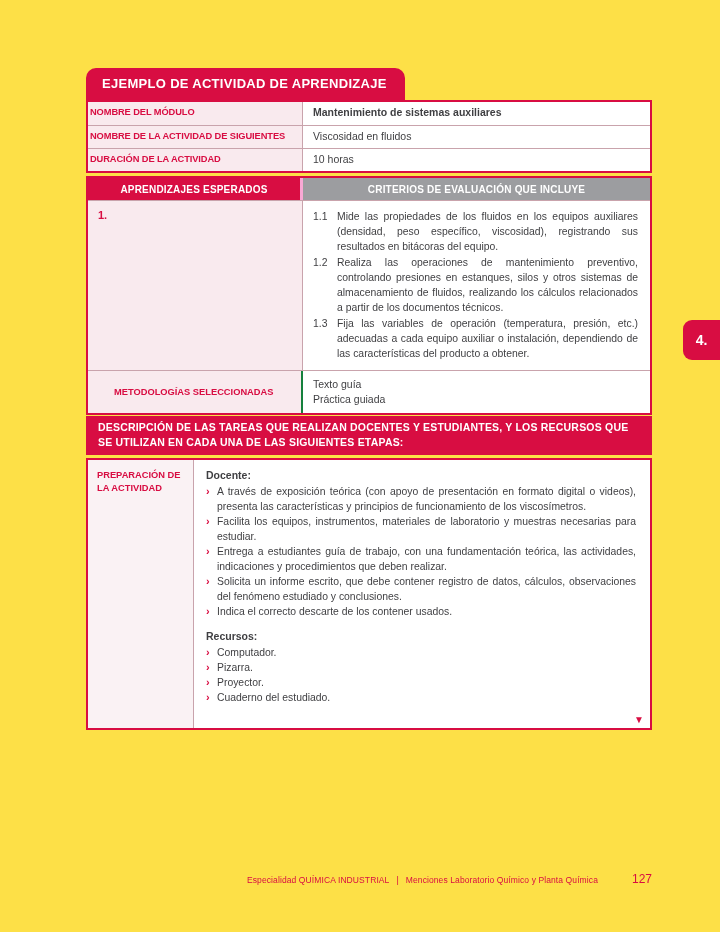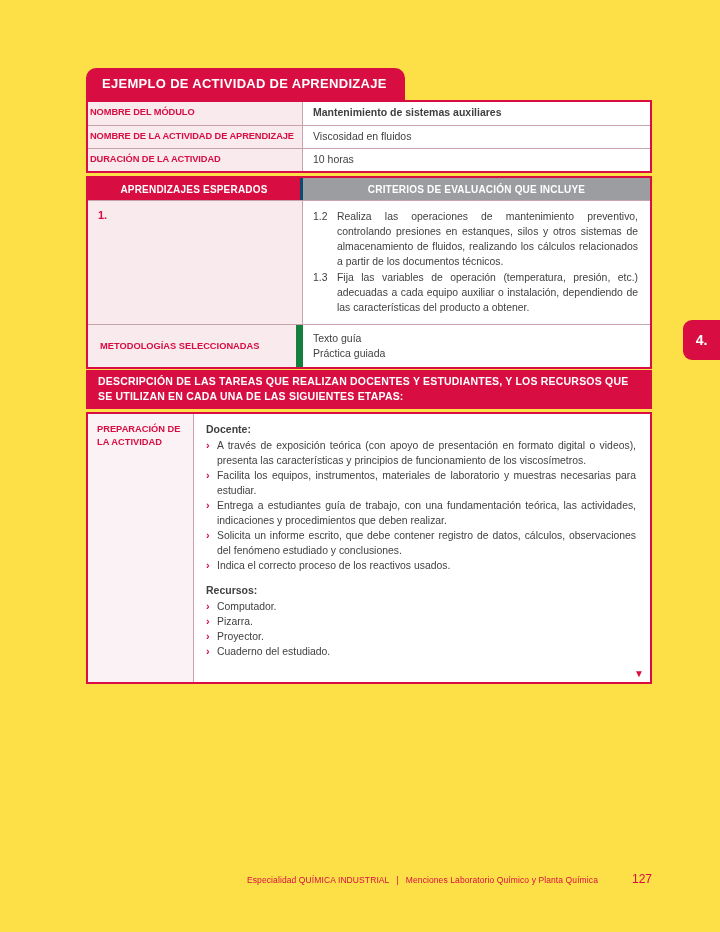--- a/index.html
+++ b/index.html
@@ -39,42 +39,42 @@
   }
   .info-value { font-size:10.5px; line-height:21px; padding-left:10px; }
   .info-value.bold { font-weight:bold; }
 
   
   .learn { margin-top:3px; }
   .hdr-row { display:grid; grid-template-columns:215px 1fr; height:22px; }
   .hdr-left {
     background:#D80D42; color:#fff; font-weight:bold; font-size:10px;
     display:flex; align-items:center; justify-content:center;
-    border-right:3px solid #0c4a6e; letter-spacing:.2px;
+    border-right:3px solid #f9a8d4; letter-spacing:.2px;
   }
   .hdr-right {
     background:#9C9DA0; color:#fff; font-weight:bold; font-size:10px;
     display:flex; align-items:center; justify-content:center; letter-spacing:.2px;
   }
   .body-row { display:grid; grid-template-columns:215px 1fr; border-top:1px solid #C9A3AC; }
   .ap-cell {
     background:#F9EAEE; padding:8px 10px 8px 10px;
     border-right:1px solid #C9A3AC;
   }
   .ap-num { color:#D80D42; font-weight:bold; font-size:11px; display:block; margin-bottom:2px; }
   .ap-text { font-size:10.4px; line-height:15px; text-align:justify; }
   .cr-cell { background:#fff; padding:8px 12px 8px 10px; }
   .cr-item { display:flex; margin-bottom:1px; }
   .cr-num { flex:0 0 24px; font-size:10.4px; line-height:15px; }
   .cr-text { flex:1; font-size:10.4px; line-height:15px; text-align:justify; }
   .met-row { display:grid; grid-template-columns:215px 1fr; border-top:1px solid #C9A3AC; min-height:42px; }
   .met-label {
     background:#F9EAEE; color:#D80D42; font-weight:bold; font-size:9.3px;
-    display:flex; align-items:center; padding-left:12px;
-    border-right:7px solid #15803d;
+    display:flex; align-items:center; padding-left:26px;
+    border-right:2px solid #15803d;
   }
   .met-values { padding:6px 10px; font-size:10.5px; line-height:15px; }
 
   
   .desc-banner {
     margin-top:1px;
     background:#D80D42; color:#fff;
     font-weight:bold; font-size:10.5px; line-height:15px; letter-spacing:.2px;
     padding:4px 14px 5px 12px;
   }
@@ -126,40 +126,44 @@
     
     <div class="title-box">EJEMPLO DE ACTIVIDAD DE APRENDIZAJE</div>
 
     
     <div class="tblock">
       <div class="info-row">
         <div class="info-label">NOMBRE DEL MÓDULO</div>
         <div class="info-value bold">Mantenimiento de sistemas auxiliares</div>
       </div>
       <div class="info-row">
-        <div class="info-label">NOMBRE DE LA ACTIVIDAD DE APRENDIZAJE</div>
+        <div class="info-label">NOMBRE DE LA ACTIVIDAD DE SIGUIENTES</div>
         <div class="info-value">Viscosidad en fluidos</div>
       </div>
       <div class="info-row">
         <div class="info-label">DURACIÓN DE LA ACTIVIDAD</div>
         <div class="info-value">10 horas</div>
       </div>
     </div>
 
     
     <div class="tblock learn">
       <div class="hdr-row">
         <div class="hdr-left">APRENDIZAJES ESPERADOS</div>
         <div class="hdr-right">CRITERIOS DE EVALUACIÓN QUE INCLUYE</div>
       </div>
       <div class="body-row">
         <div class="ap-cell">
           <span class="ap-num">1.</span>
         </div>
         <div class="cr-cell">
+          <div class="cr-item">
+            <span class="cr-num">1.1</span>
+            <span class="cr-text">Mide las propiedades de los fluidos en los equipos auxiliares (densidad, peso específico, viscosidad), registrando sus resultados en bitácoras del equipo.</span>
+          </div>
           <div class="cr-item">
             <span class="cr-num">1.2</span>
             <span class="cr-text">Realiza las operaciones de mantenimiento preventivo, controlando presiones en estanques, silos y otros sistemas de almacenamiento de fluidos, realizando los cálculos relacionados a partir de los documentos técnicos.</span>
           </div>
           <div class="cr-item">
             <span class="cr-num">1.3</span>
             <span class="cr-text">Fija las variables de operación (temperatura, presión, etc.) adecuadas a cada equipo auxiliar o instalación, dependiendo de las características del producto a obtener.</span>
           </div>
         </div>
       </div>
@@ -192,21 +196,21 @@
         <div class="bullet">
           <span class="bullet-mark">›</span>
           <span class="bullet-text">Entrega a estudiantes guía de trabajo, con una fundamentación teórica, las actividades, indicaciones y procedimientos que deben realizar.</span>
         </div>
         <div class="bullet">
           <span class="bullet-mark">›</span>
           <span class="bullet-text">Solicita un informe escrito, que debe contener registro de datos, cálculos, observaciones del fenómeno estudiado y conclusiones.</span>
         </div>
         <div class="bullet">
           <span class="bullet-mark">›</span>
-          <span class="bullet-text">Indica el correcto proceso de los reactivos usados.</span>
+          <span class="bullet-text">Indica el correcto descarte de los contener usados.</span>
         </div>
 
         <div class="sub-title recursos">Recursos:</div>
 
         <div class="bullet">
           <span class="bullet-mark">›</span>
           <span class="bullet-text">Computador.</span>
         </div>
         <div class="bullet">
           <span class="bullet-mark">›</span>

